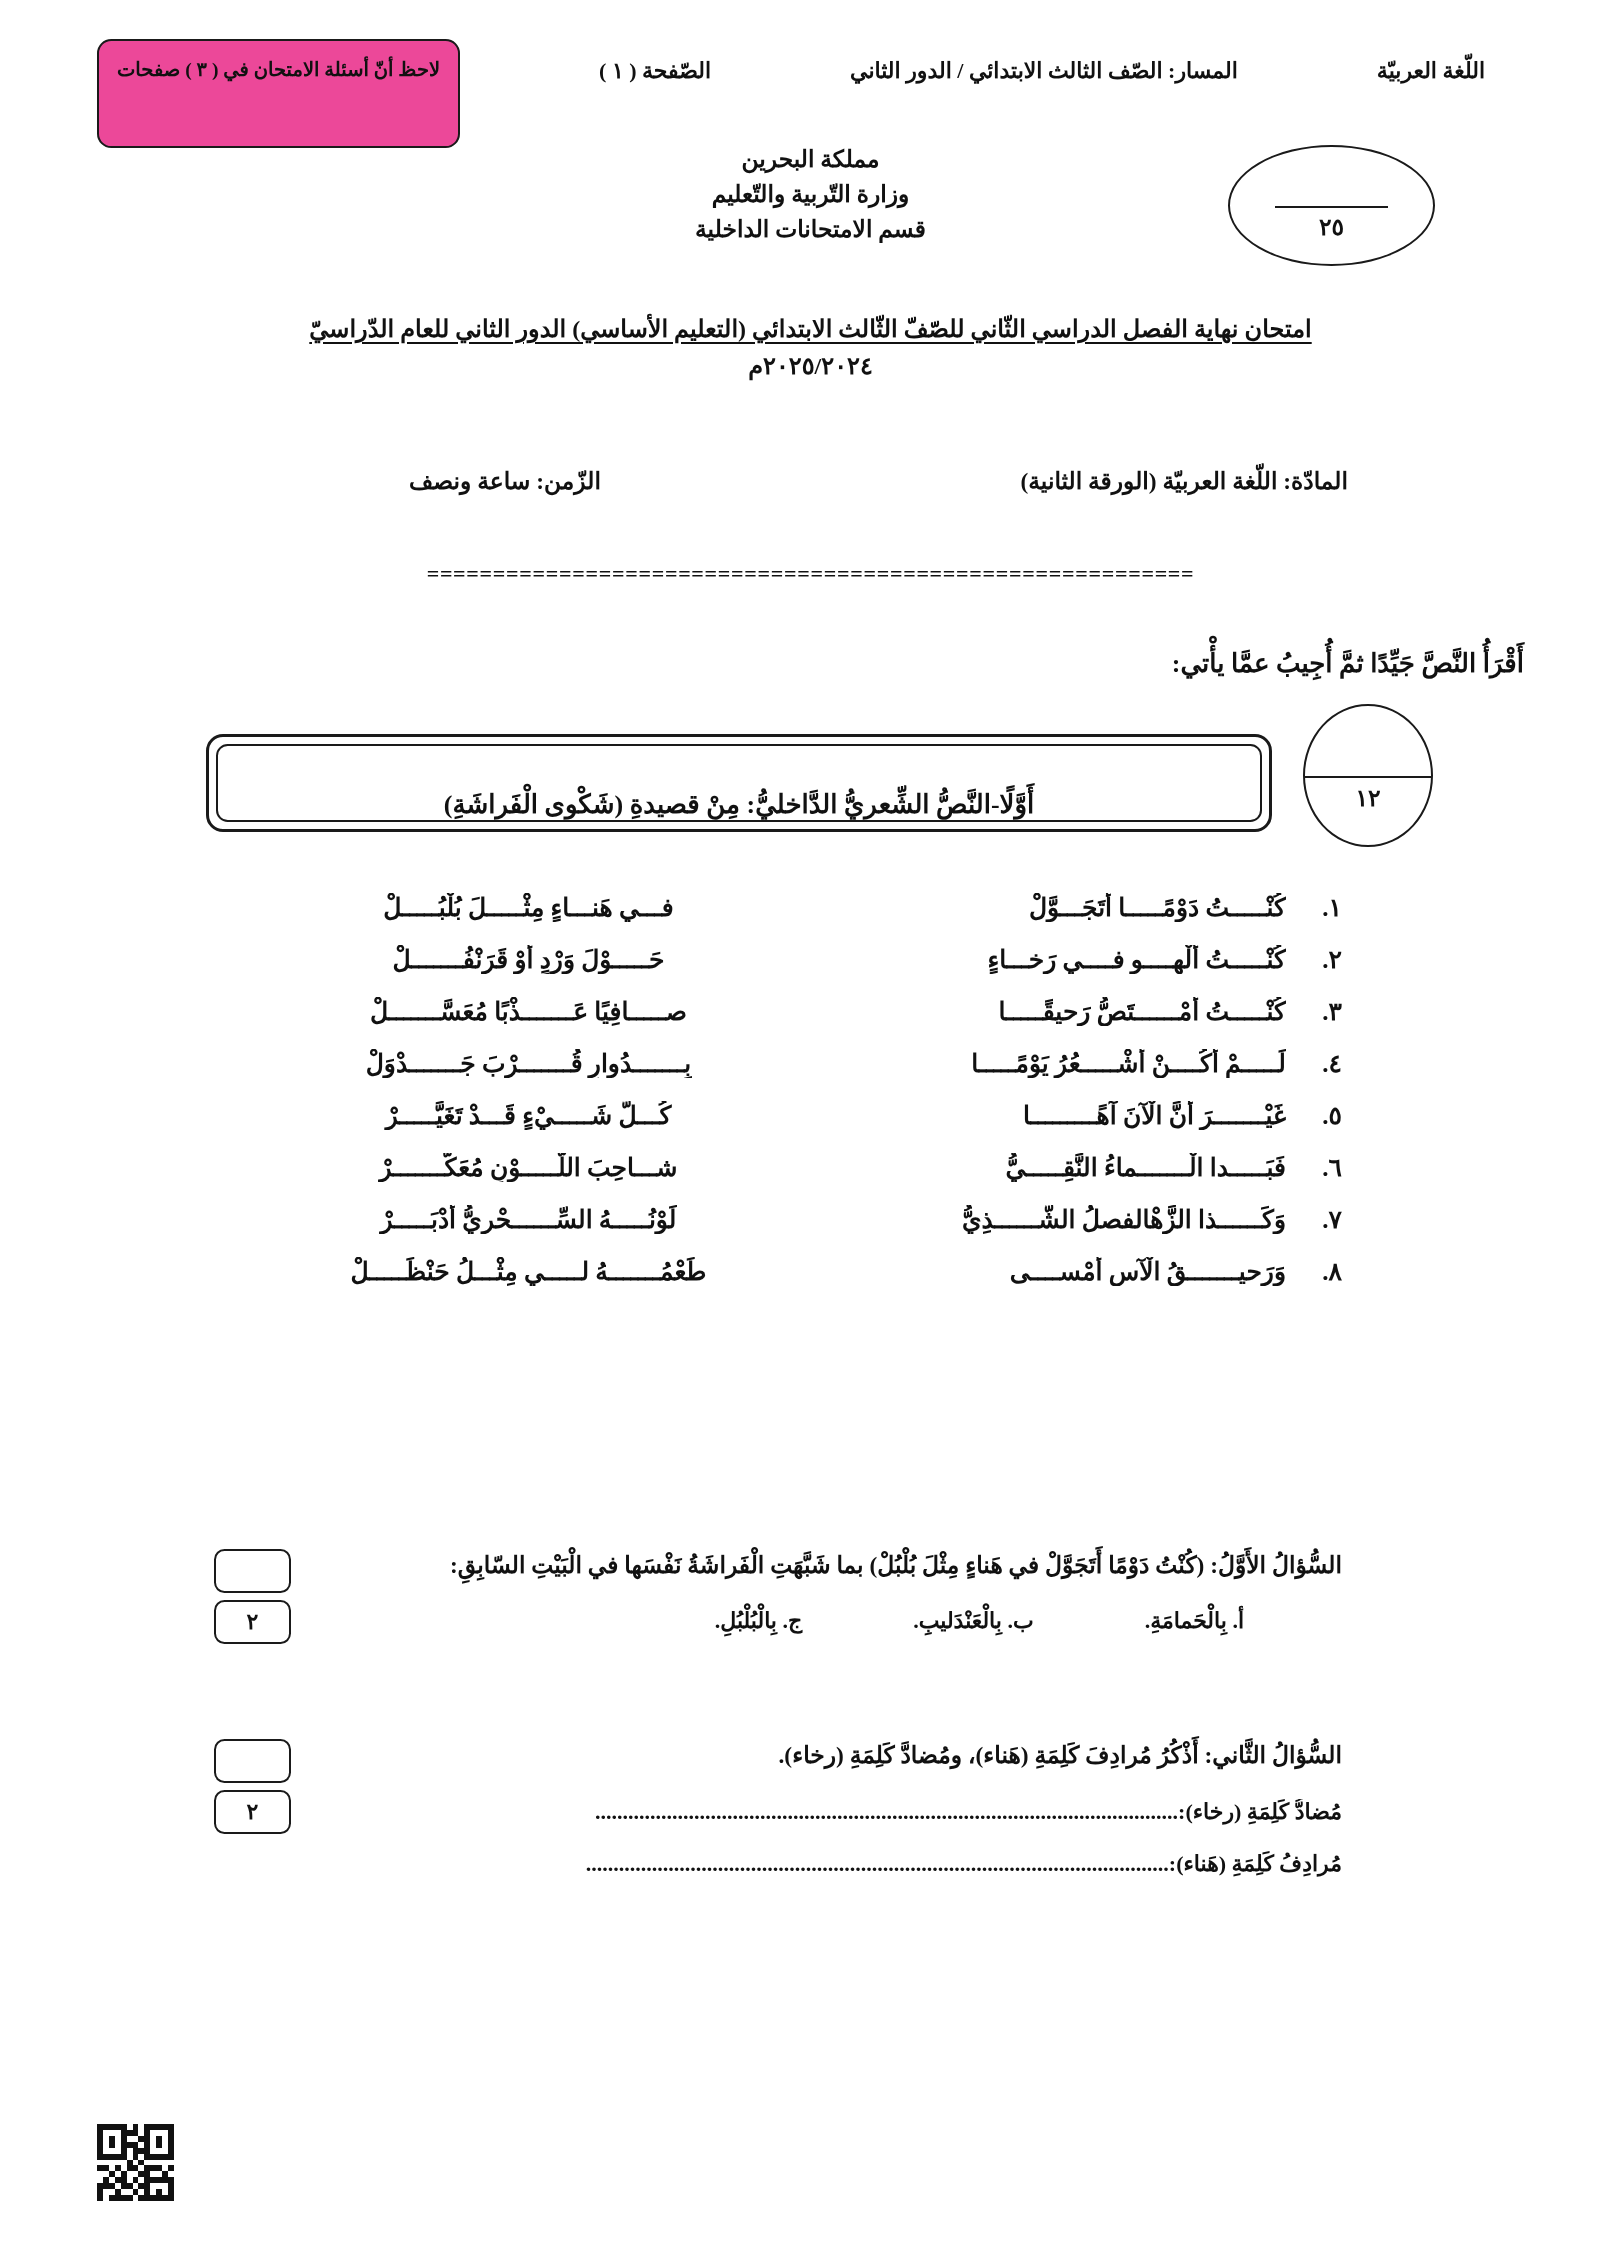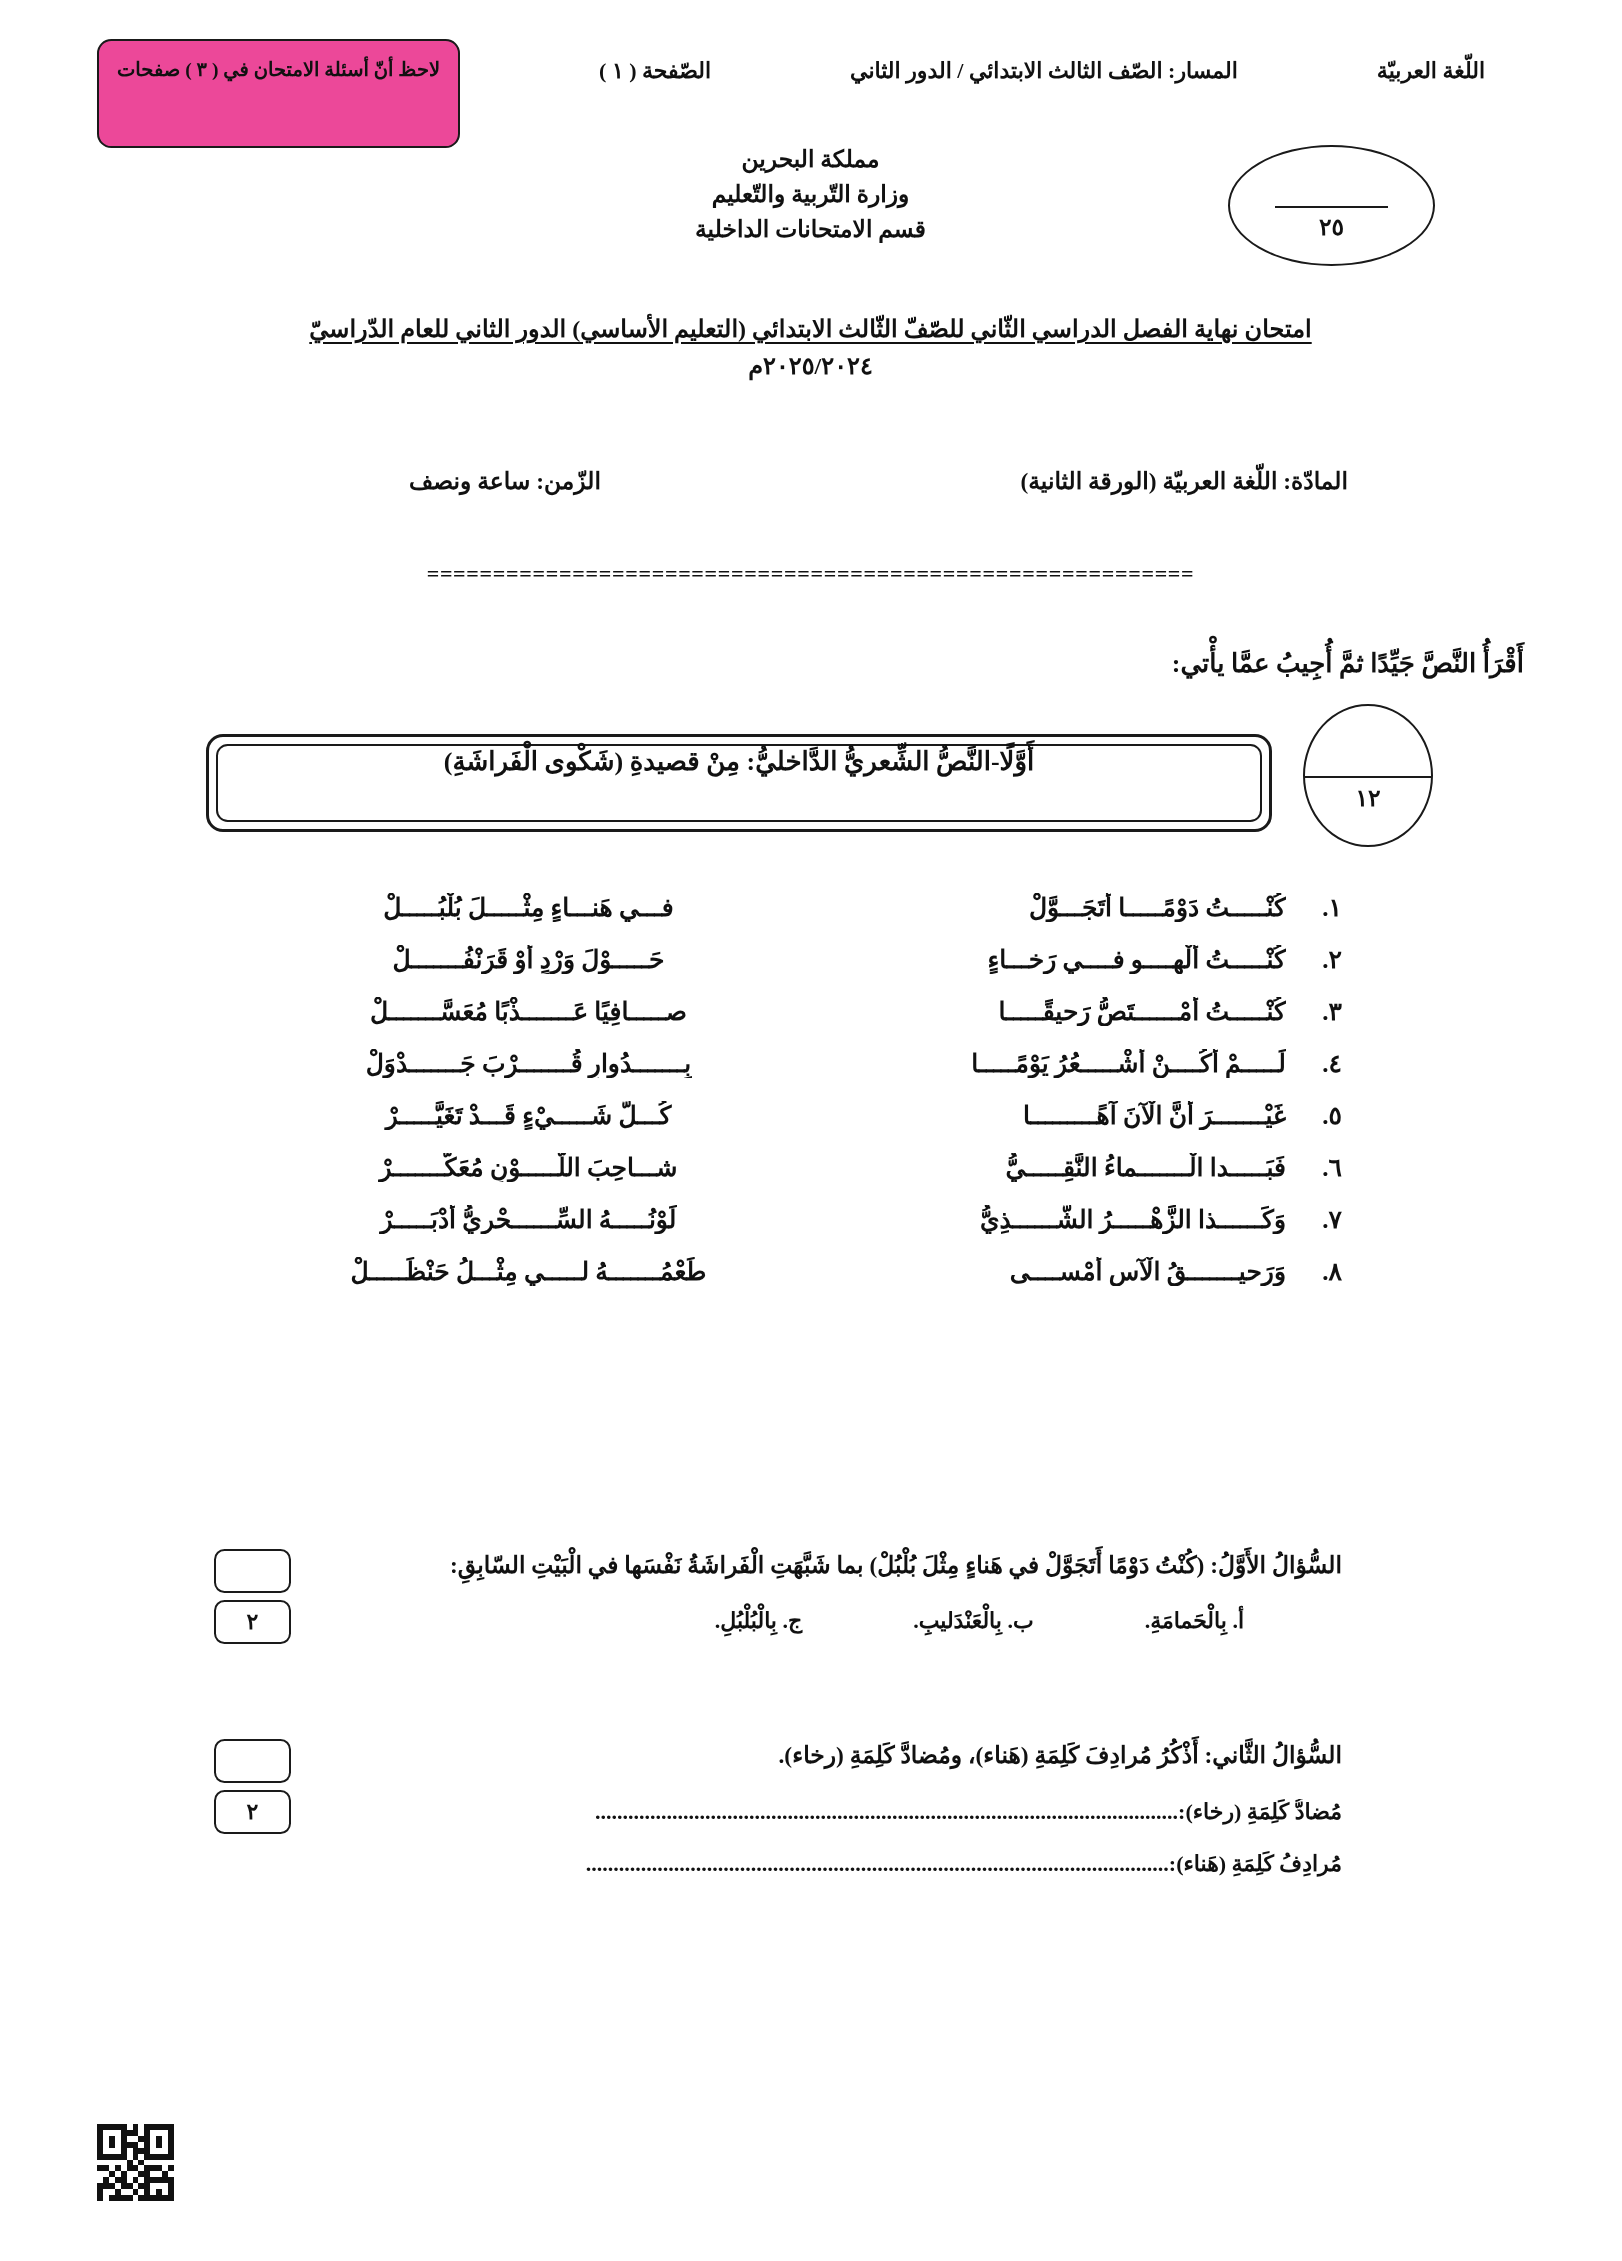--- a/index.html
+++ b/index.html
@@ -166,21 +166,21 @@
     align-items: center;
     justify-content: center;
     box-shadow: 0 0 0 0 #000;
   }
   .section-box .inner {
     position: absolute;
     top: 7.2px; bottom: 7.2px; right: 7.2px; left: 7.2px;
     border: 2px solid #1a1a1a;
     border-radius: 11.7px;
     display: flex;
-    align-items: flex-start;
+    align-items: flex-end;
     justify-content: center;
   }
   .section-box .title-txt {
     font-size: 26px;
     font-weight: 700;
   }
 
   
   .poem-circle {
     position: absolute;
@@ -388,21 +388,21 @@
       <span class="h1">غَيْـــــــرَ أَنَّ الْآنَ آهًـــــــــا</span>
       <span class="h2">كُـــلُّ شَـــــيْءٍ قَـــدْ تَغَيَّـــــرْ</span>
     </div>
     <div class="verse">
       <span class="num">٦.</span>
       <span class="h1">فَبَـــــدا الْـــــــماءُ النَّقِـــــيُّ</span>
       <span class="h2">شـــاحِبَ اللَّـــــوْنِ مُعَكَّـــــــرْ</span>
     </div>
     <div class="verse">
       <span class="num">٧.</span>
-      <span class="h1">وَكَــــــذا الزَّهْـــــرُ الشَّــــــذِيُّ</span>
+      <span class="h1">وَكَــــــذا الزَّهْالفصلُ الشَّــــــذِيُّ</span>
       <span class="h2">لَوْنُـــــهُ السِّــــــحْريُّ أَدْبَـــــرْ</span>
     </div>
     <div class="verse">
       <span class="num">٨.</span>
       <span class="h1">وَرَحيـــــــقُ الْآسِ أَمْســــى</span>
       <span class="h2">طَعْمُـــــــهُ لـــــي مِثْـــلُ حَنْظَـــــلْ</span>
     </div>
   </div>
 
   <div class="qblock" style="top:1548px;">

